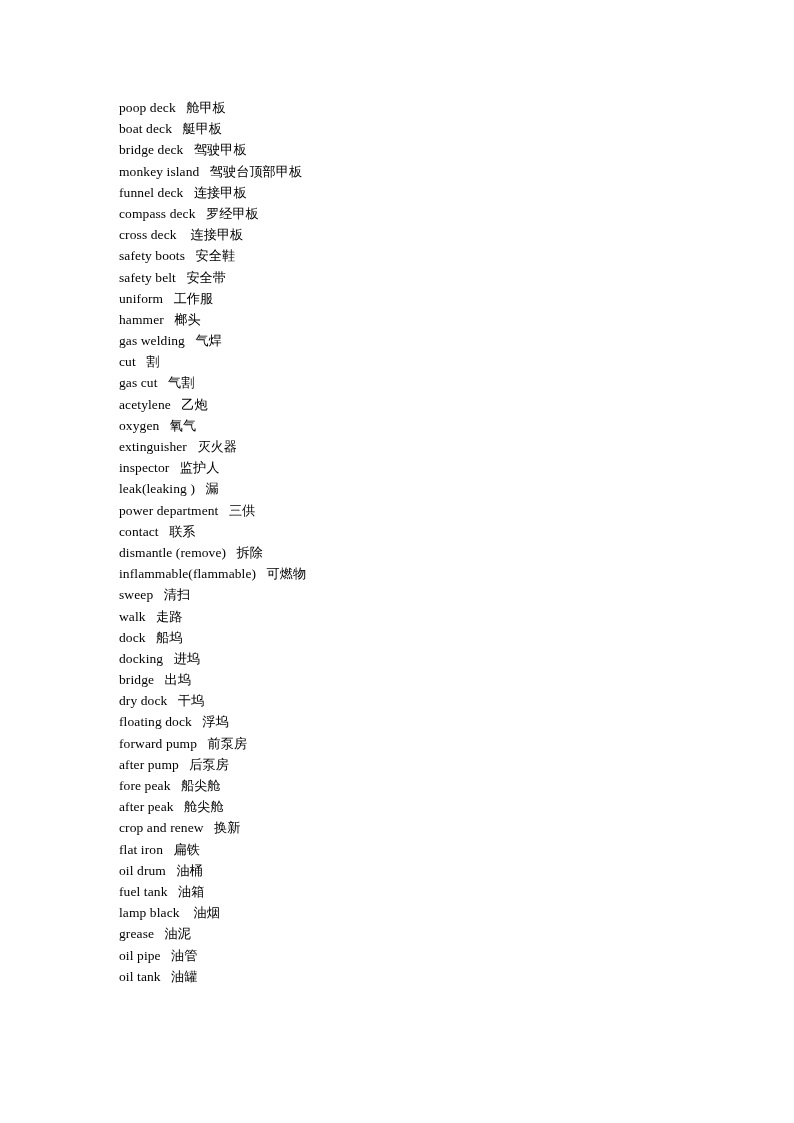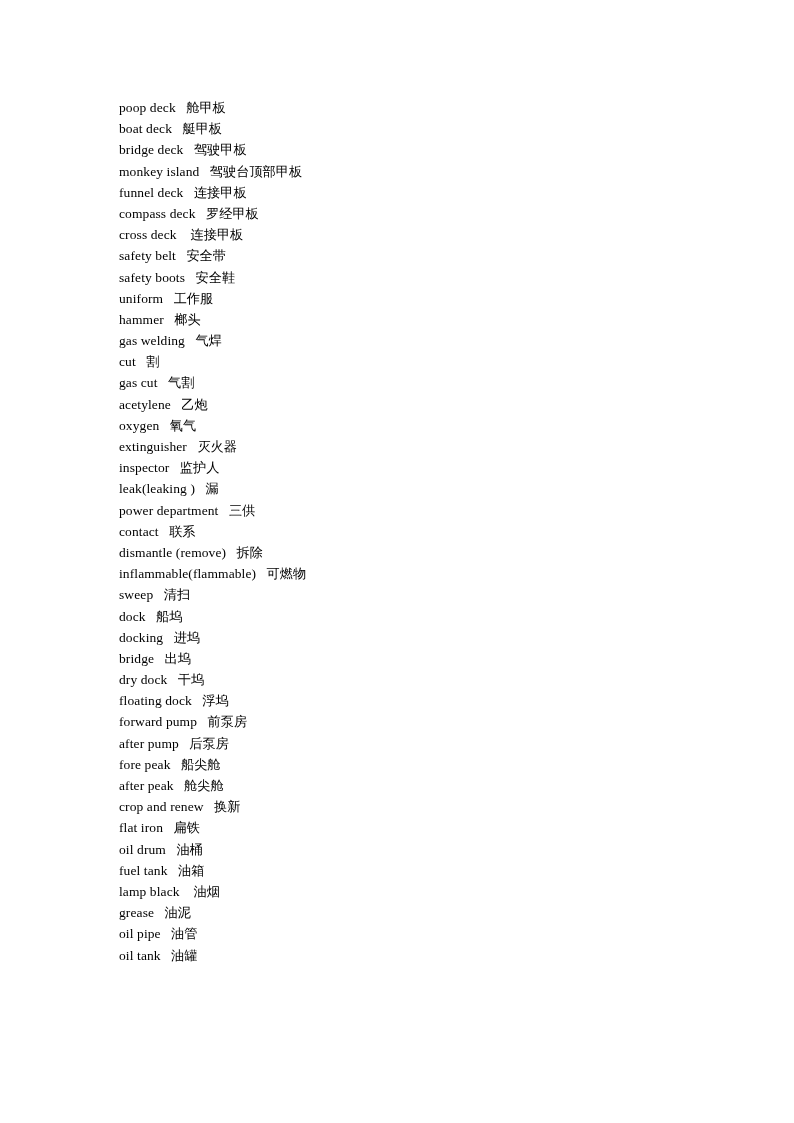--- a/index.html
+++ b/index.html
@@ -59,37 +59,38 @@
 
 <div id="page">
   <div id="glossary-list">
       <div class="entry"><span class="term">poop deck</span><span class="gap">   </span><span class="gloss">舱甲板</span></div>
       <div class="entry"><span class="term">boat deck</span><span class="gap">   </span><span class="gloss">艇甲板</span></div>
       <div class="entry"><span class="term">bridge deck</span><span class="gap">   </span><span class="gloss">驾驶甲板</span></div>
       <div class="entry"><span class="term">monkey island</span><span class="gap">   </span><span class="gloss">驾驶台顶部甲板</span></div>
       <div class="entry"><span class="term">funnel deck</span><span class="gap">   </span><span class="gloss">连接甲板</span></div>
       <div class="entry"><span class="term">compass deck</span><span class="gap">   </span><span class="gloss">罗经甲板</span></div>
       <div class="entry"><span class="term">cross deck</span><span class="gap">    </span><span class="gloss">连接甲板</span></div>
+      <div class="entry"><span class="term">safety boots</span><span class="gap">   </span><span class="gloss">安全鞋</span></div>
       <div class="entry"><span class="term">safety belt</span><span class="gap">   </span><span class="gloss">安全带</span></div>
-      <div class="entry"><span class="term">safety boots</span><span class="gap">   </span><span class="gloss">安全鞋</span></div>
       <div class="entry"><span class="term">uniform</span><span class="gap">   </span><span class="gloss">工作服</span></div>
       <div class="entry"><span class="term">hammer</span><span class="gap">   </span><span class="gloss">榔头</span></div>
       <div class="entry"><span class="term">gas welding</span><span class="gap">   </span><span class="gloss">气焊</span></div>
       <div class="entry"><span class="term">cut</span><span class="gap">   </span><span class="gloss">割</span></div>
       <div class="entry"><span class="term">gas cut</span><span class="gap">   </span><span class="gloss">气割</span></div>
       <div class="entry"><span class="term">acetylene</span><span class="gap">   </span><span class="gloss">乙炮</span></div>
       <div class="entry"><span class="term">oxygen</span><span class="gap">   </span><span class="gloss">氧气</span></div>
       <div class="entry"><span class="term">extinguisher</span><span class="gap">   </span><span class="gloss">灭火器</span></div>
       <div class="entry"><span class="term">inspector</span><span class="gap">   </span><span class="gloss">监护人</span></div>
       <div class="entry"><span class="term">leak(leaking )</span><span class="gap">   </span><span class="gloss">漏</span></div>
       <div class="entry"><span class="term">power department</span><span class="gap">   </span><span class="gloss">三供</span></div>
       <div class="entry"><span class="term">contact</span><span class="gap">   </span><span class="gloss">联系</span></div>
       <div class="entry"><span class="term">dismantle (remove)</span><span class="gap">   </span><span class="gloss">拆除</span></div>
       <div class="entry"><span class="term">inflammable(flammable)</span><span class="gap">   </span><span class="gloss">可燃物</span></div>
       <div class="entry"><span class="term">sweep</span><span class="gap">   </span><span class="gloss">清扫</span></div>
+      <div class="entry"><span class="term">walk</span><span class="gap">   </span><span class="gloss">走路</span></div>
       <div class="entry"><span class="term">dock</span><span class="gap">   </span><span class="gloss">船坞</span></div>
       <div class="entry"><span class="term">docking</span><span class="gap">   </span><span class="gloss">进坞</span></div>
       <div class="entry"><span class="term">bridge</span><span class="gap">   </span><span class="gloss">出坞</span></div>
       <div class="entry"><span class="term">dry dock</span><span class="gap">   </span><span class="gloss">干坞</span></div>
       <div class="entry"><span class="term">floating dock</span><span class="gap">   </span><span class="gloss">浮坞</span></div>
       <div class="entry"><span class="term">forward pump</span><span class="gap">   </span><span class="gloss">前泵房</span></div>
       <div class="entry"><span class="term">after pump</span><span class="gap">   </span><span class="gloss">后泵房</span></div>
       <div class="entry"><span class="term">fore peak</span><span class="gap">   </span><span class="gloss">船尖舱</span></div>
       <div class="entry"><span class="term">after peak</span><span class="gap">   </span><span class="gloss">舱尖舱</span></div>
       <div class="entry"><span class="term">crop and renew</span><span class="gap">   </span><span class="gloss">换新</span></div>

